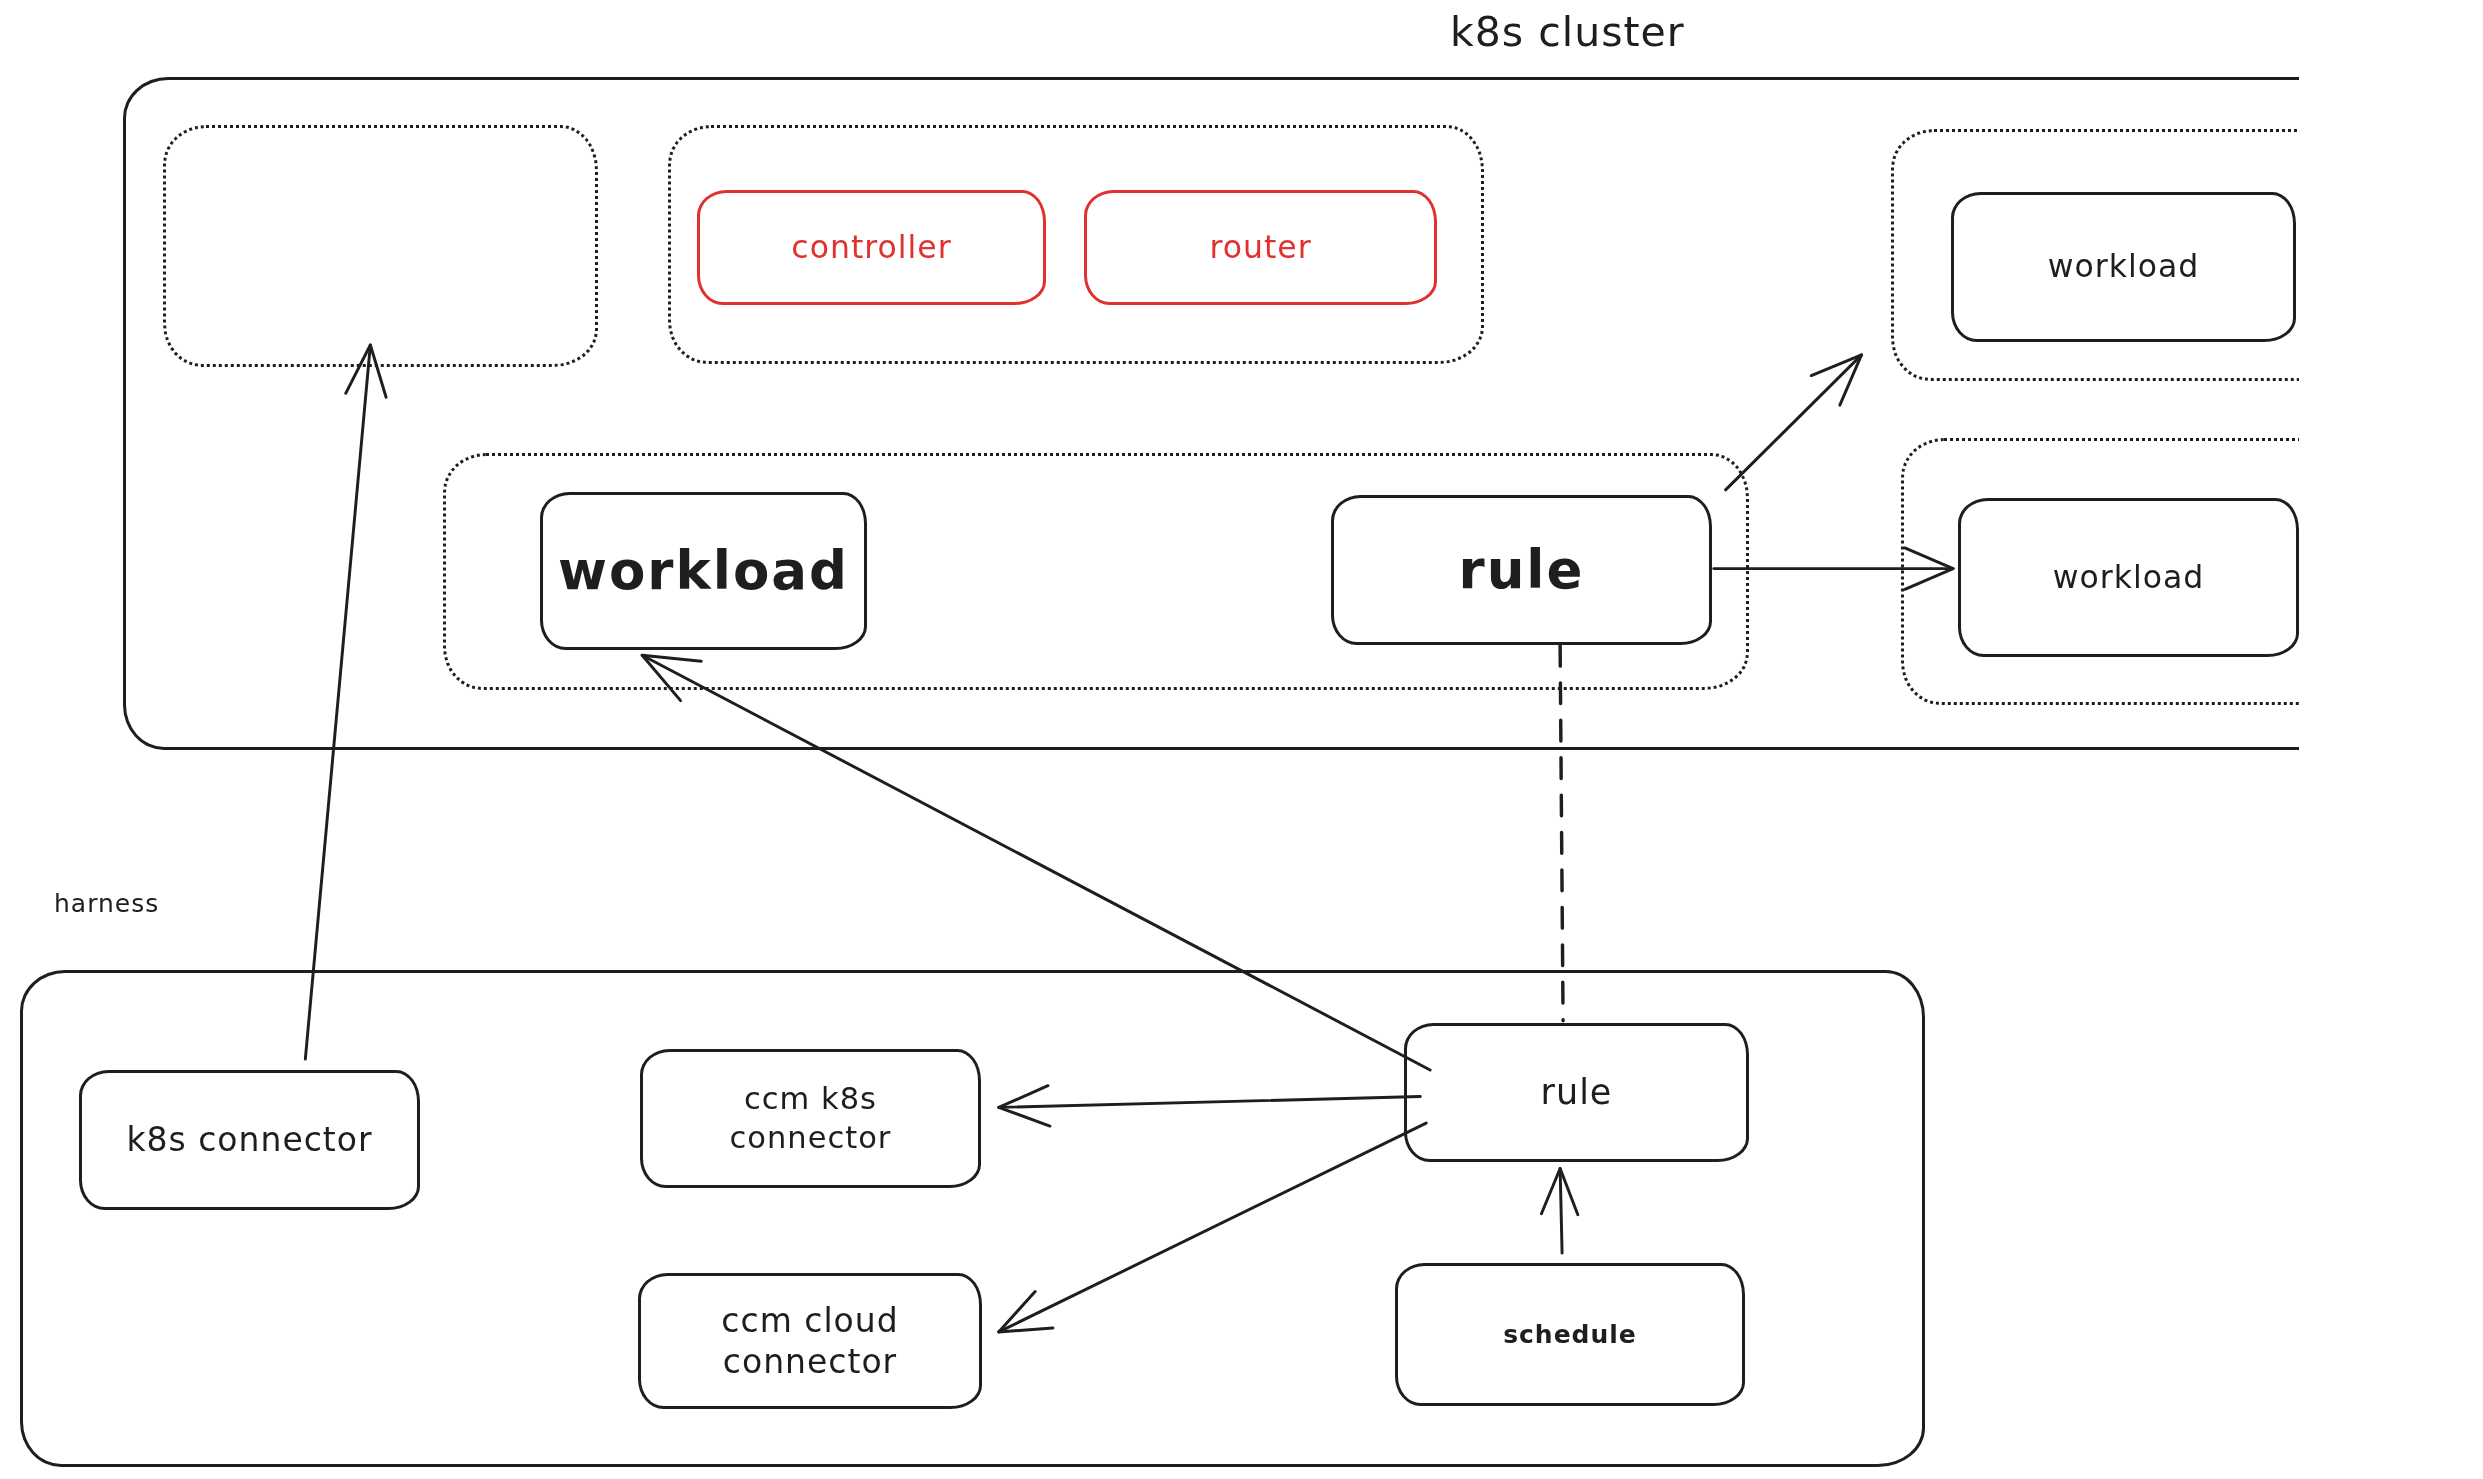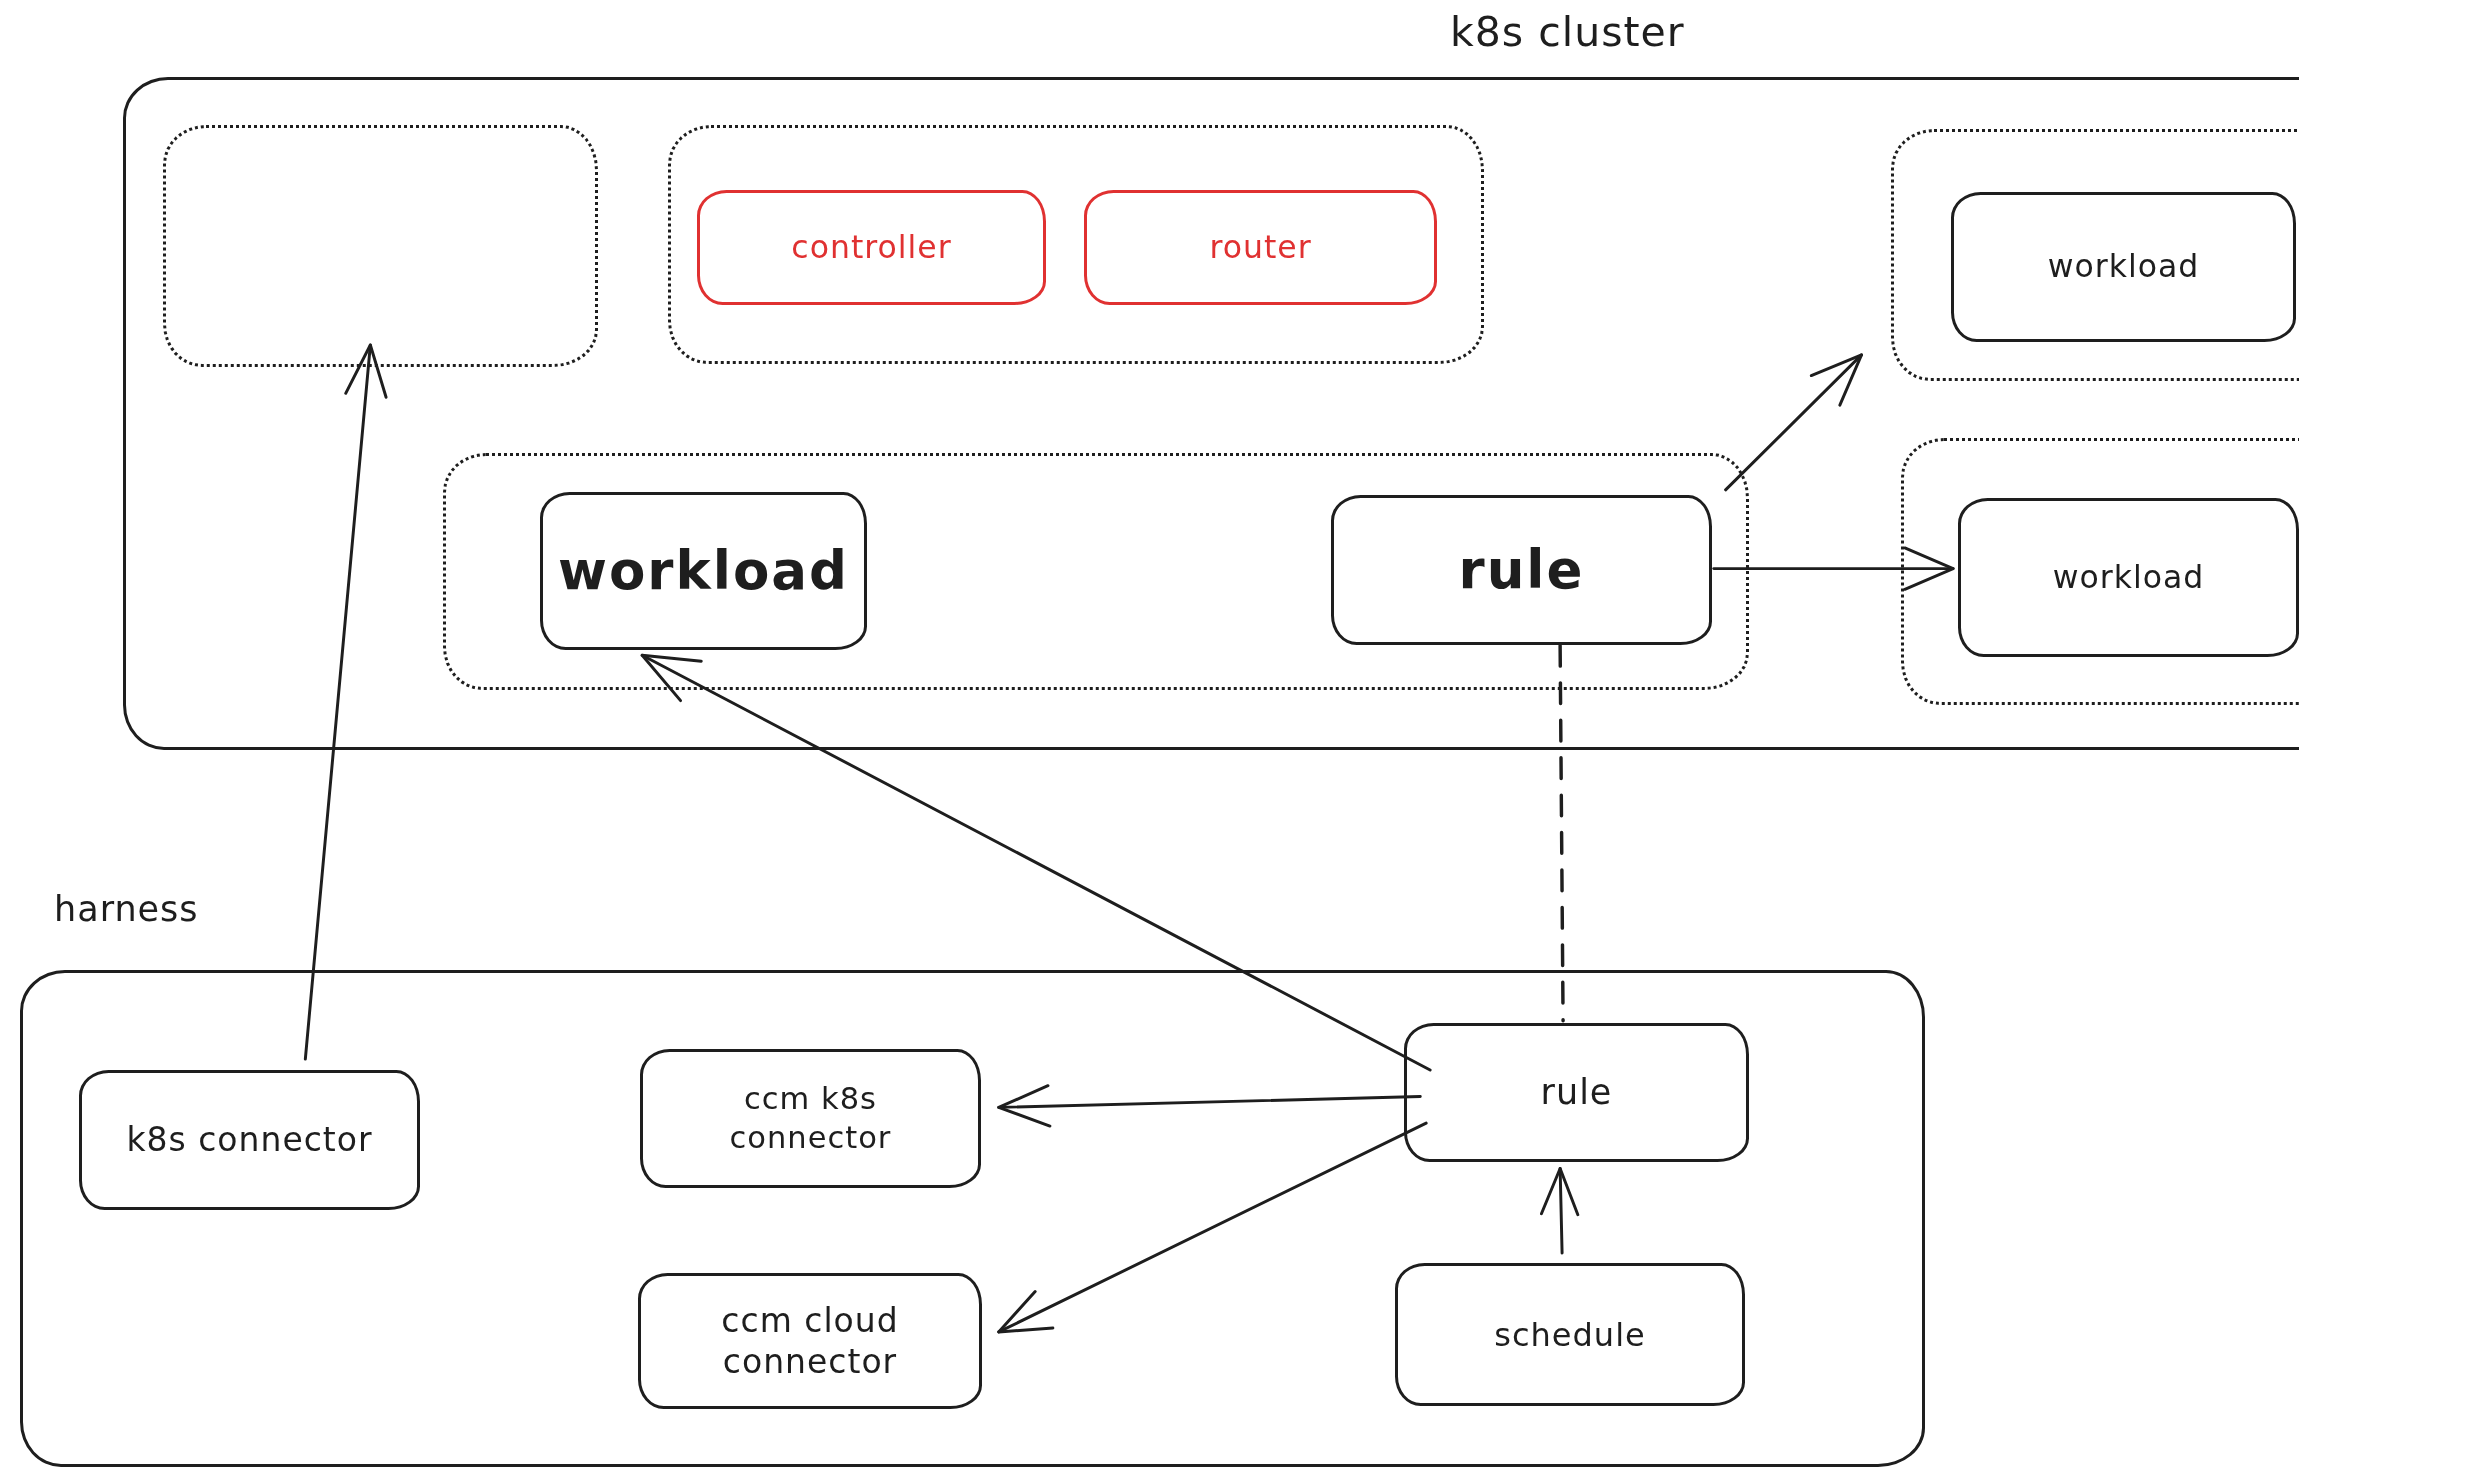--- a/index.html
+++ b/index.html
@@ -68,41 +68,41 @@
   </div>
   <div class="node big" style="left:1331px;top:495px;width:375px;height:144px;">
     <span class="lbl">rule</span>
   </div>
 
   <div class="group" style="left:1901px;top:438px;width:448px;height:261px;"></div>
   <div class="node" style="left:1958px;top:498px;width:335px;height:153px;">
     <span class="lbl">workload</span>
   </div>
 
-  <div class="free-label" style="left:54px;top:889px;font-size:35px;">harness</div>
+  <div class="free-label" style="left:54px;top:889px;font-size:25px;">harness</div>
 
   <div class="container" style="left:19.7px;top:970px;width:1899px;height:491px;"></div>
 
   <div class="node" style="left:79px;top:1070px;width:335px;height:134px;font-size:33px;">
     <span class="lbl">k8s connector</span>
   </div>
 
   <div class="node" style="left:640px;top:1049px;width:335px;height:133px;font-size:30.5px;">
     <span class="lbl wrap-narrow">ccm k8s connector</span>
   </div>
 
   <div class="node" style="left:638px;top:1273px;width:338px;height:130px;font-size:33px;">
     <span class="lbl wrap-mid">ccm cloud connector</span>
   </div>
 
   <div class="node" style="left:1404px;top:1023px;width:339px;height:133px;font-size:35px;">
     <span class="lbl">rule</span>
   </div>
 
-  <div class="node" style="left:1395px;top:1263px;width:344px;height:137px;font-size:32px;">
+  <div class="node" style="left:1395px;top:1263px;width:344px;height:137px;font-size:25px;font-weight:bold;">
     <span class="lbl">schedule</span>
   </div>
 
   <svg class="overlay" width="2483" height="1480" viewBox="0 0 2521 1502">
 
     <path d="M310,1075 L376,350"></path>
     <path d="M392,403 L376,350 L351,399"></path>
 
     <path d="M1452,1086 L652,665"></path>
     <path d="M712,671 L652,665 L691,711"></path>

